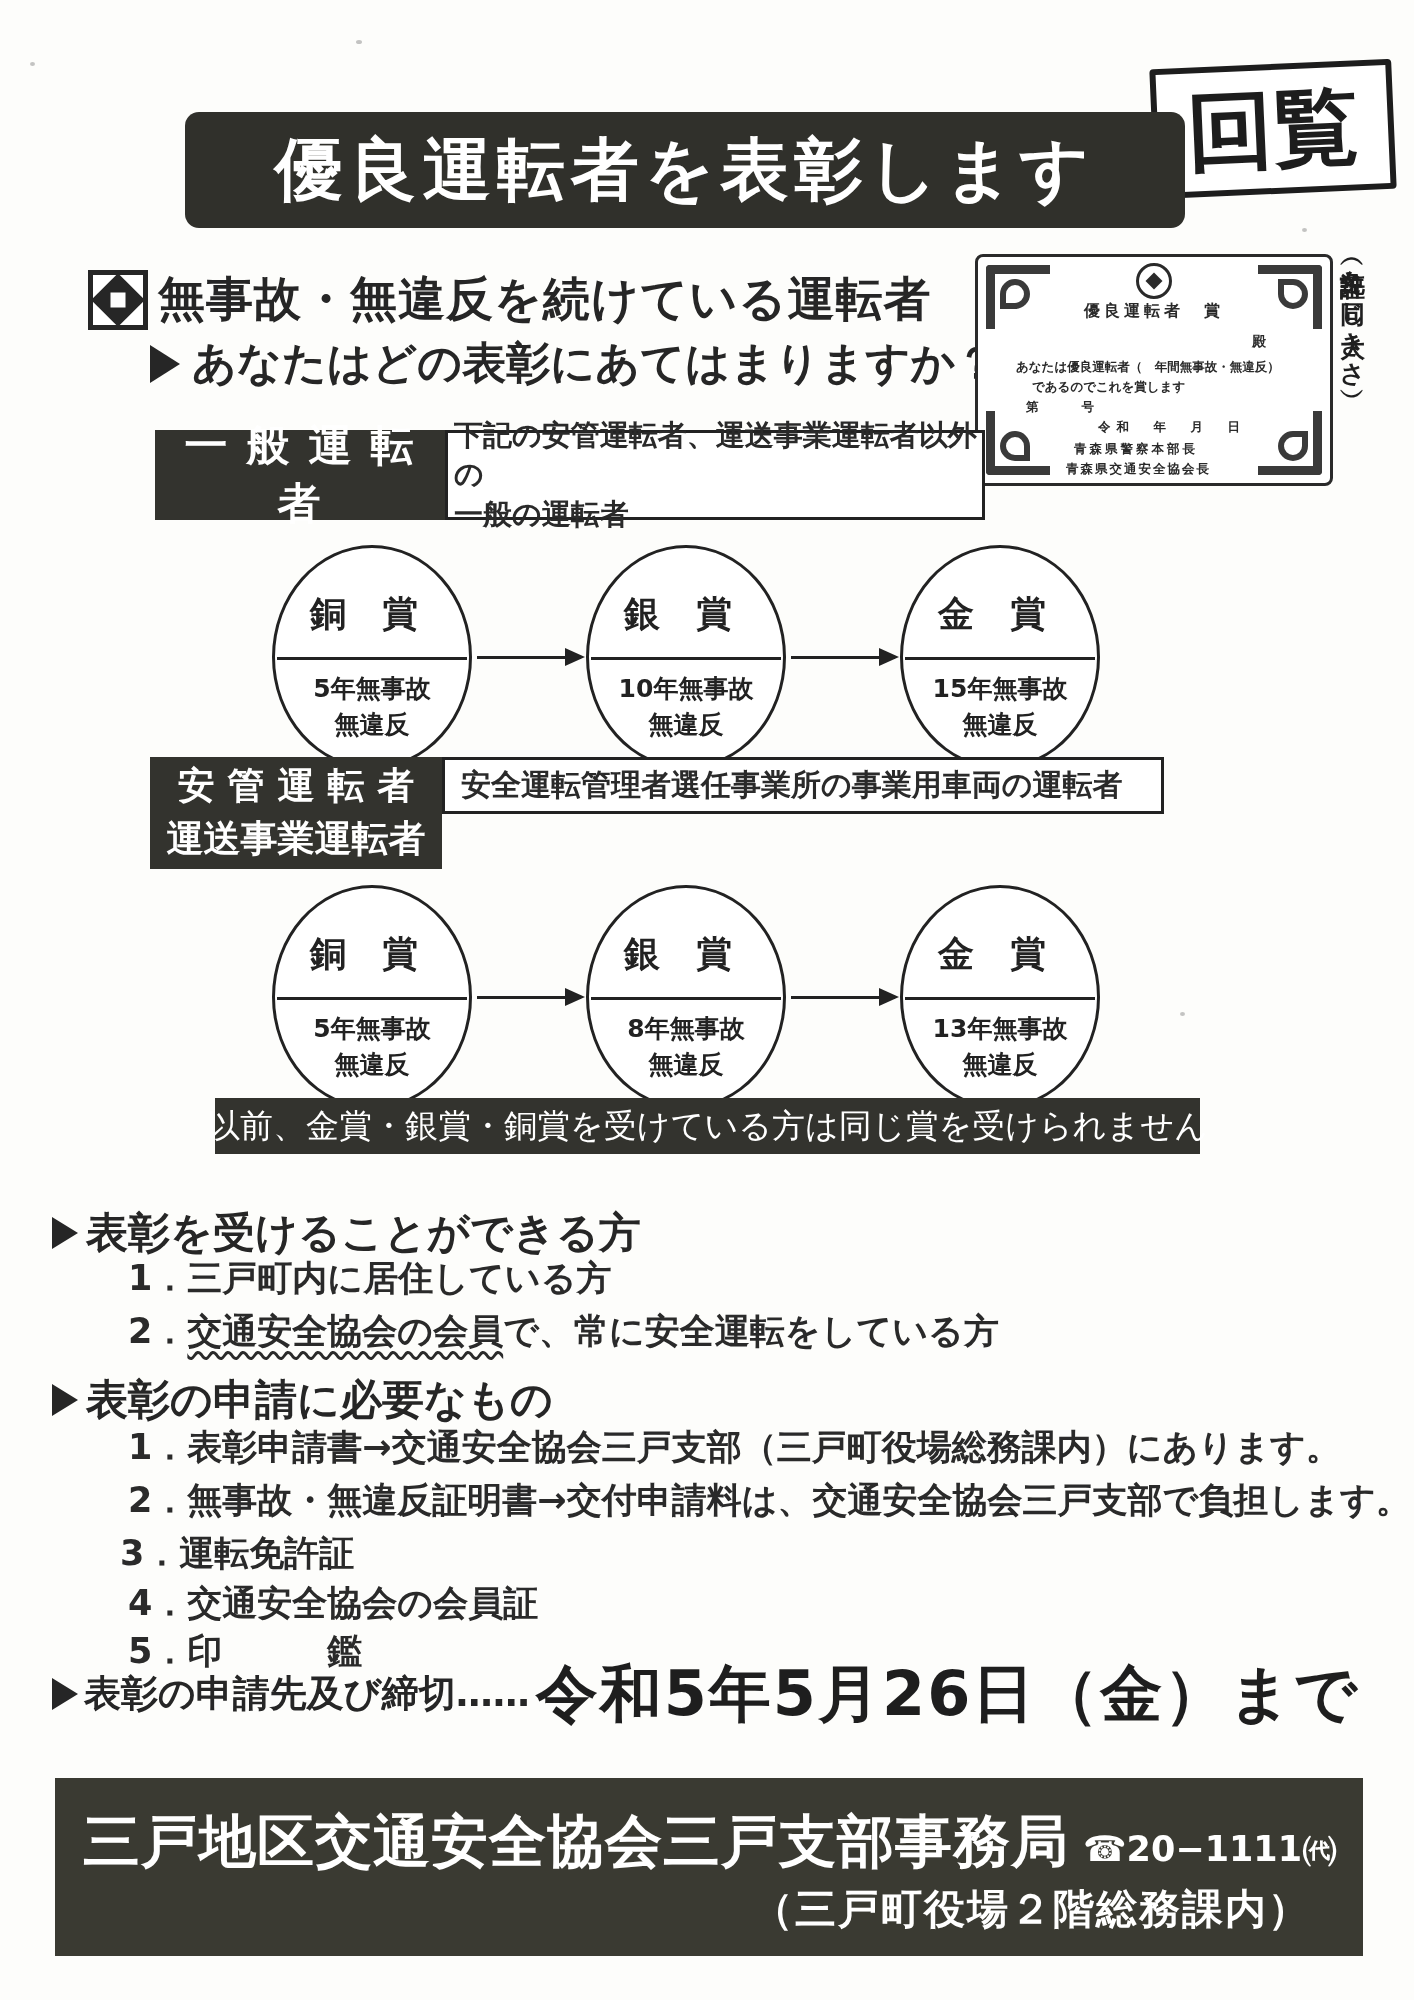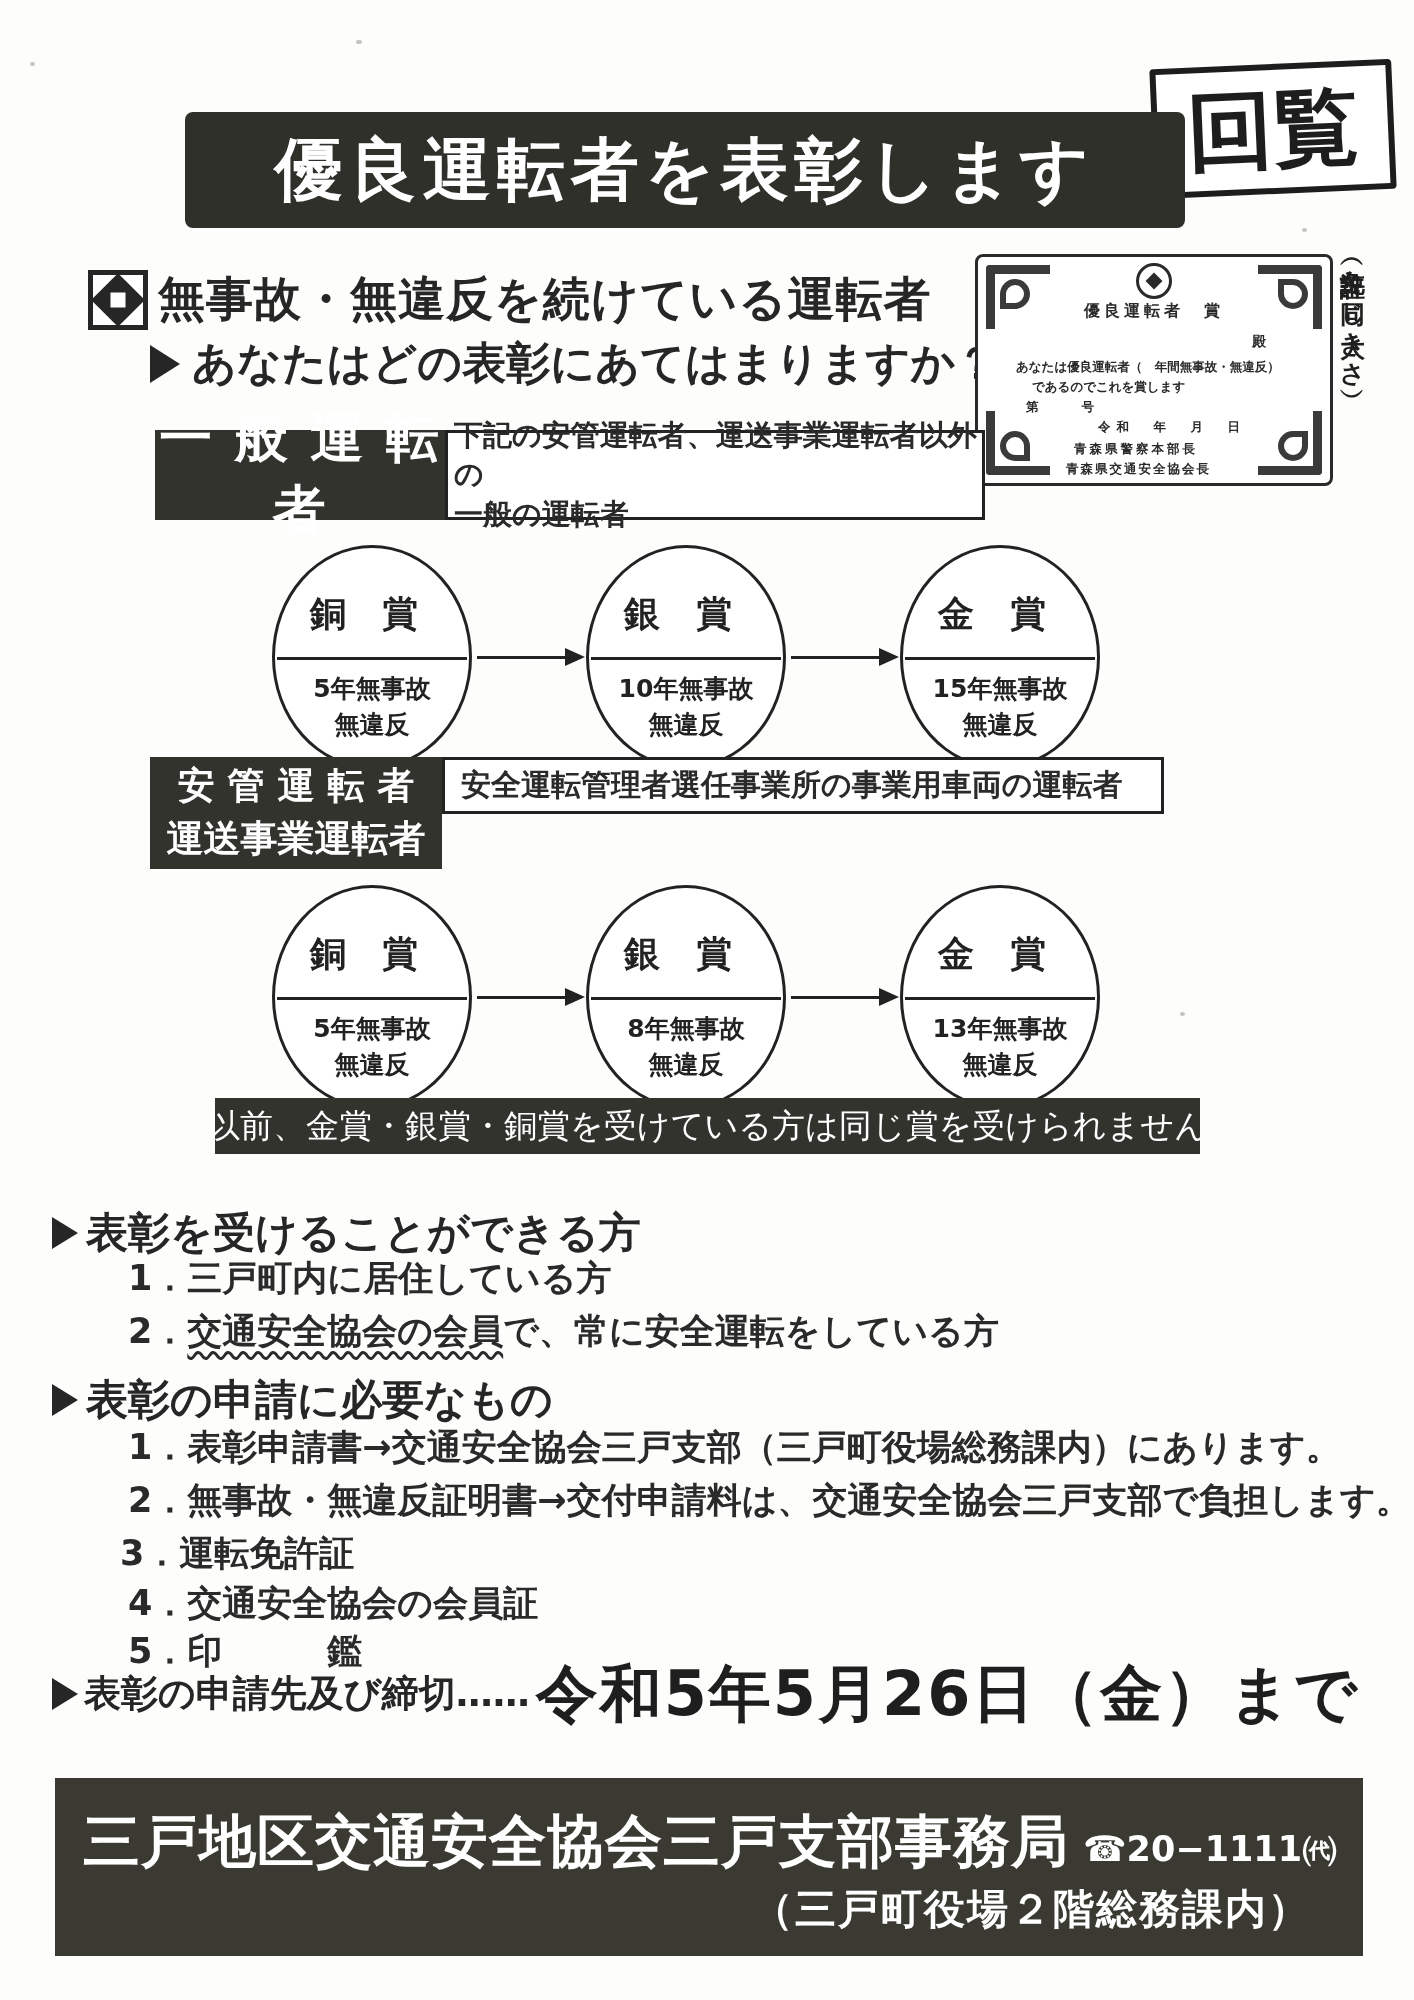--- a/index.html
+++ b/index.html
@@ -12,21 +12,21 @@
 
   
   .kairan{
     left:1152px;top:64px;width:230px;height:118px;border:6px solid #1d1d1d;
     border-radius:4px;background:#fff;display:flex;align-items:center;justify-content:space-evenly;
     transform:rotate(-2.5deg);font-size:86px;font-weight:bold;color:#1d1d1d;line-height:1;
   }
 
   
   .titlebar{
-    left:185px;top:112px;width:1000px;height:116px;background:#30302b;border-radius:8px;
+    left:185px;top:112px;width:1000px;height:116px;background:#30302b;border-radius:14px;
     display:flex;align-items:center;justify-content:center;
   }
   .titlebar span{color:#fff;font-size:68px;font-weight:bold;letter-spacing:6px;white-space:nowrap;}
 
   
   .lead1{left:88px;top:268px;display:flex;align-items:center;gap:10px;}
   .lead1 .txt{font-size:47px;font-weight:bold;letter-spacing:1px;color:#262626;}
   .bullet-sq{width:50px;height:50px;border:5px solid #262626;position:relative;flex:0 0 auto;background:#fff;}
   .bullet-sq::before{content:"";position:absolute;inset:6px;background:#262626;transform:rotate(45deg);}
   .bullet-sq::after{content:"";position:absolute;width:15px;height:15px;background:#fff;left:50%;top:50%;transform:translate(-50%,-50%);}
@@ -60,21 +60,21 @@
   .cert-caption{
     left:1336px;top:250px;height:250px;writing-mode:vertical-rl;font-size:25px;font-weight:bold;
     letter-spacing:1px;color:#1f1f1f;
   }
 
   
   .cat-label{
     background:#33332e;color:#fff;display:flex;flex-direction:column;justify-content:center;
     text-align:center;font-weight:bold;
   }
-  .cat1-label{left:155px;top:430px;width:290px;height:90px;font-size:53px;letter-spacing:2px;}
+  .cat1-label{left:155px;top:430px;width:290px;height:90px;font-size:43px;letter-spacing:2px;}
   .cat1-desc{
     left:445px;top:430px;width:540px;height:90px;border:3px solid #222;background:#fff;
     display:flex;flex-direction:column;justify-content:center;padding-left:6px;box-sizing:border-box;
     font-size:29px;font-weight:bold;line-height:1.35;color:#2a2a2a;
   }
   .cat2-label{left:150px;top:757px;width:292px;height:112px;font-size:37px;line-height:1.42;}
   .cat2-cell{
     background:#fff;border:3px solid #222;display:flex;align-items:center;padding-left:16px;box-sizing:border-box;
     font-size:30px;font-weight:bold;color:#2a2a2a;white-space:nowrap;
   }

